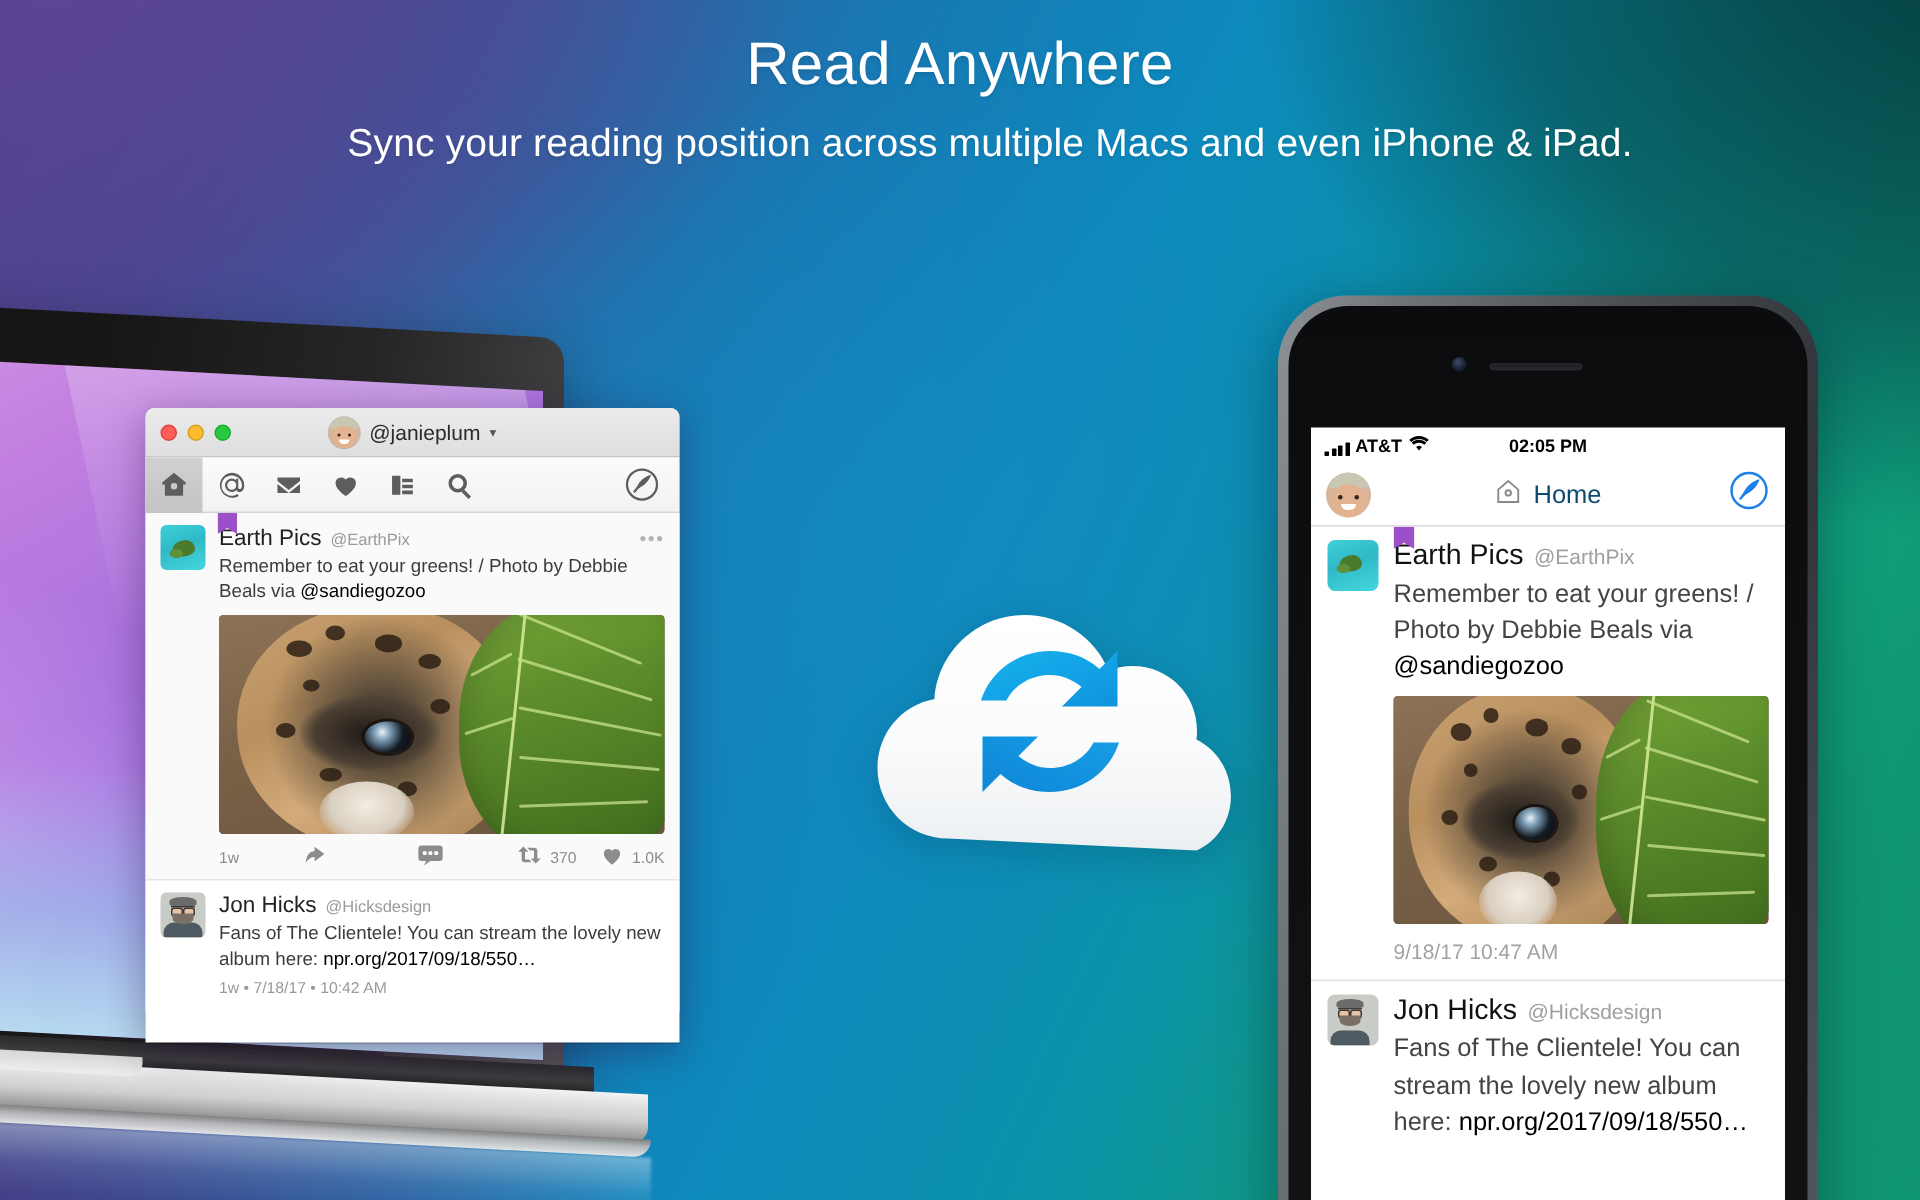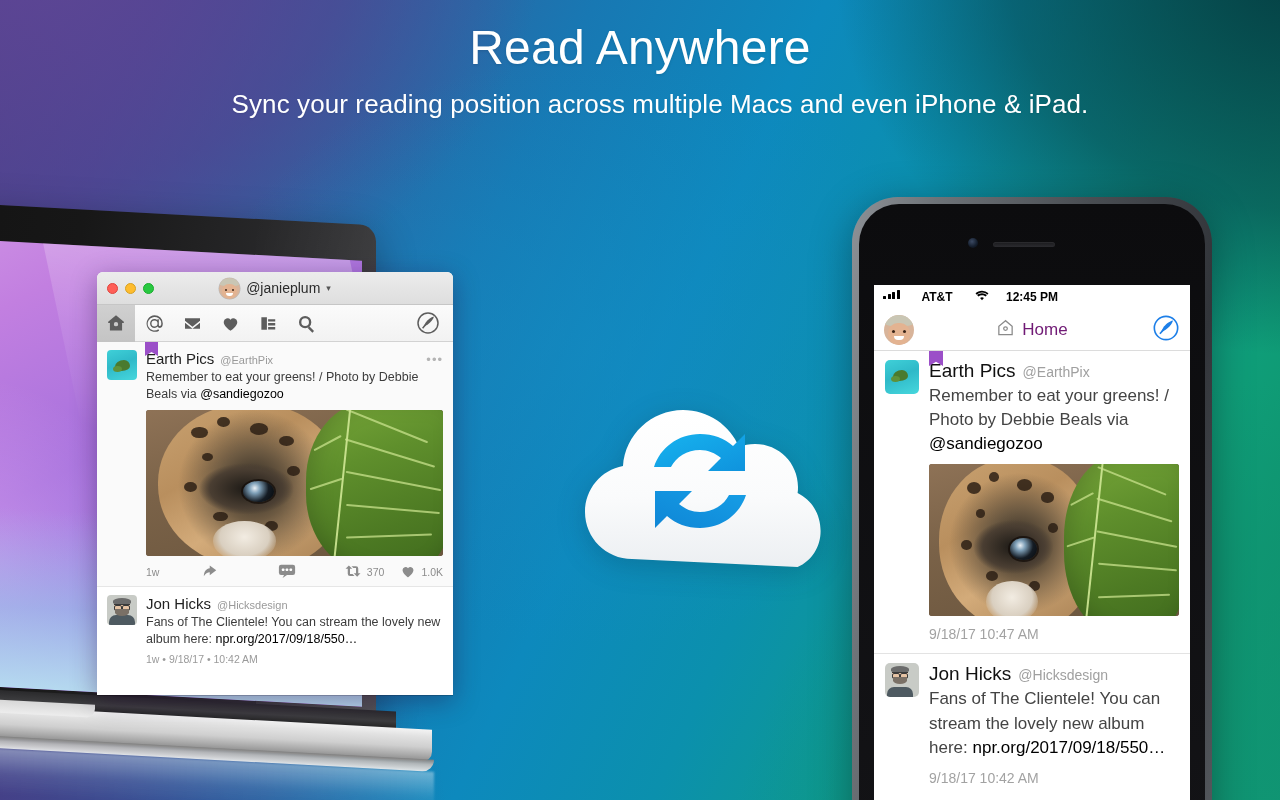--- a/index.html
+++ b/index.html
@@ -33,21 +33,21 @@
   #bg .mid {
     background:radial-gradient(ellipse 560px 420px at 46% 44%, rgba(20,140,195,.55) 0%, rgba(20,140,195,0) 70%);
   }
 
   
   .headline-wrap {
     position:absolute; top:0; left:0; right:0; z-index:6;
     text-align:center; color:#fff;
   }
   .headline {
-    font-size:48px; font-weight:400; letter-spacing:.2px;
+    font-size:40px; font-weight:400; letter-spacing:.2px;
     margin-top:20px; line-height:1.15;
     text-shadow:0 1px 3px rgba(0,0,0,.12);
   }
   .subhead {
     font-size:26px; font-weight:300; margin-top:14px;
     letter-spacing:.1px;
     text-shadow:0 1px 2px rgba(0,0,0,.1);
     padding-left:40px;
   }
 
@@ -283,21 +283,21 @@
   .ip-screen {
     position:absolute; left:22px; top:88px; right:22px; bottom:0;
     background:#fff; overflow:hidden;
     font-family:"Liberation Sans", sans-serif;
   }
 
   .ios-status {
     height:24px; display:flex; align-items:center; padding:0 9px;
     font-size:12px; font-weight:bold; color:#000; position:relative;
   }
-  .st-left{ display:flex; align-items:flex-start; gap:22px; }
+  .st-left{ display:flex; align-items:flex-end; gap:4px; }
   .sig { display:flex; align-items:flex-end; gap:1.5px; height:9px; }
   .sig i { width:3px; background:#000; border-radius:.5px; display:block; }
   .sig i:nth-child(1){height:3px;} .sig i:nth-child(2){height:5px;}
   .sig i:nth-child(3){height:7px;} .sig i:nth-child(4){height:9px;}
   .st-center{ position:absolute; left:0; right:0; text-align:center; }
   .st-right{ margin-left:auto; display:flex; align-items:flex-start; gap:4px;margin-top:44px; }
   .bat { width:23px; height:11px; border:1.3px solid #000; border-radius:3px; position:relative; }
   .bat::after{ content:""; position:absolute; right:-3.5px; top:3px; width:2px; height:5px; background:#000; border-radius:0 1px 1px 0; }
   .bat i{ position:absolute; left:1.3px; top:1.3px; bottom:1.3px; width:86%; background:#000; border-radius:1px; display:block; }
 
@@ -308,21 +308,21 @@
   .nav-av { width:30px; height:30px; border-radius:50%; overflow:hidden; position:relative; background:#d8b49a; }
   .nav-av .hat{ position:absolute; left:0; right:0; top:0; height:11px; background:#c9c6b4; border-radius:50% 50% 30% 30%/70% 70% 30% 30%; }
   .nav-av .face{ position:absolute; left:4px; right:4px; top:8px; bottom:0; background:#e3b391; border-radius:45% 45% 50% 50%; }
   .nav-av .eye{ position:absolute; width:3px; height:3px; background:#3a2418; border-radius:50%; top:15px; }
   .nav-av .eye.l{left:8px;} .nav-av .eye.r{left:19px;}
   .nav-av .mouth{ position:absolute; left:10px; top:21px; width:10px; height:4px; background:#fff; border-radius:0 0 8px 8px; }
   .nav-title {
     position:absolute; left:0; right:0; display:flex; align-items:center;
     justify-content:center; gap:7px; pointer-events:none;
   }
-  .nav-title .txt { font-size:17px; color:#701a75; }
+  .nav-title .txt { font-size:17px; color:#0c4a6e; }
   .nav-compose { margin-left:auto; color:#1d7fe8; }
 
   .ios-feed { background:#fff; }
   .ios-tweet { padding:9px 11px 0 11px; position:relative; }
   .ios-tweet.second { border-top:1px solid #e3e3e3; }
   .ios-bookmark {
     position:absolute; left:55px; top:0; width:14px; height:15px; background:#9b4fc8;
     clip-path:polygon(0 0,100% 0,100% 100%,50% 72%,0 100%);
   }
   .ios-row { display:flex; gap:10px; }
@@ -539,21 +539,21 @@
             <span class="hair"></span>
           <span class="gl"></span>
             <span class="beard"></span>
         </div>
         <div class="tw-body">
           <div class="tw-head">
             <span class="tw-name">Jon Hicks</span>
             <span class="tw-handle">@Hicksdesign</span>
           </div>
           <div class="tw-text"><span>Fans of The Clientele! You can stream the lovely new album here: </span><a class="link" href="#">npr.org/2017/09/18/550…</a></div>
-          <div class="mac-meta">1w • 9/18/17 • 10:42 AM</div>
+          <div class="mac-meta">1w • 7/18/17 • 10:42 AM</div>
         </div>
       </div>
     </div>
 
   </div>
 </div>
 
 <div id="iphone">
   <div class="ip-frame"></div>
   <div class="ip-bezel"></div>
@@ -572,21 +572,21 @@
           </span>
         <span>AT&amp;T</span>
         <span>
           <svg width="14" height="11" viewBox="0 0 16 12" fill="#000">
             <path d="M8 11.5l2.2-2.6a3.2 3.2 0 0 0-4.4 0L8 11.5z"></path>
             <path d="M8 5.6c1.6 0 3 .6 4.1 1.6l1.5-1.7A8.3 8.3 0 0 0 8 3.3c-2.2 0-4.2.8-5.6 2.2l1.5 1.7A6 6 0 0 1 8 5.6z"></path>
             <path d="M8 .5C5.1.5 2.5 1.6.6 3.4l1.4 1.6A8.9 8.9 0 0 1 8 2.7c2.4 0 4.5.9 6 2.3l1.4-1.6A10.9 10.9 0 0 0 8 .5z"></path>
           </svg>
         </span>
       </span>
-      <span class="st-center">12:45 PM</span>
+      <span class="st-center">02:05 PM</span>
       <span class="st-right">
         <span>
           <svg width="11" height="11" viewBox="0 0 14 14" fill="#000">
               <path d="M13.5.5L.5 6.3l5.2 2 2.4 5.2L13.5.5z"></path>
             </svg>
         </span>
         <span>
           <svg width="8" height="12" viewBox="0 0 10 16" fill="none" stroke="#000" stroke-width="1.4">
             <path d="M2 4l6 8-3 3V1l3 3-6 8"></path>
           </svg>
@@ -678,21 +678,20 @@
               <span class="hair"></span>
             <span class="gl"></span>
               <span class="beard"></span>
           </div>
           <div class="ios-body">
             <div class="ios-head">
               <span class="ios-name">Jon Hicks</span>
               <span class="ios-handle">@Hicksdesign</span>
             </div>
             <div class="ios-text"><span>Fans of The Clientele! You can stream the lovely new album here: </span><a class="link" href="#">npr.org/2017/09/18/550…</a></div>
-            <div class="ios-meta">9/18/17 10:42 AM</div>
           </div>
         </div>
       </div>
 
     </div>
   </div>
 </div>
 
 <div id="cloud">
   <svg class="cloud-shape" viewBox="0 0 280 190" xmlns="http://www.w3.org/2000/svg">

